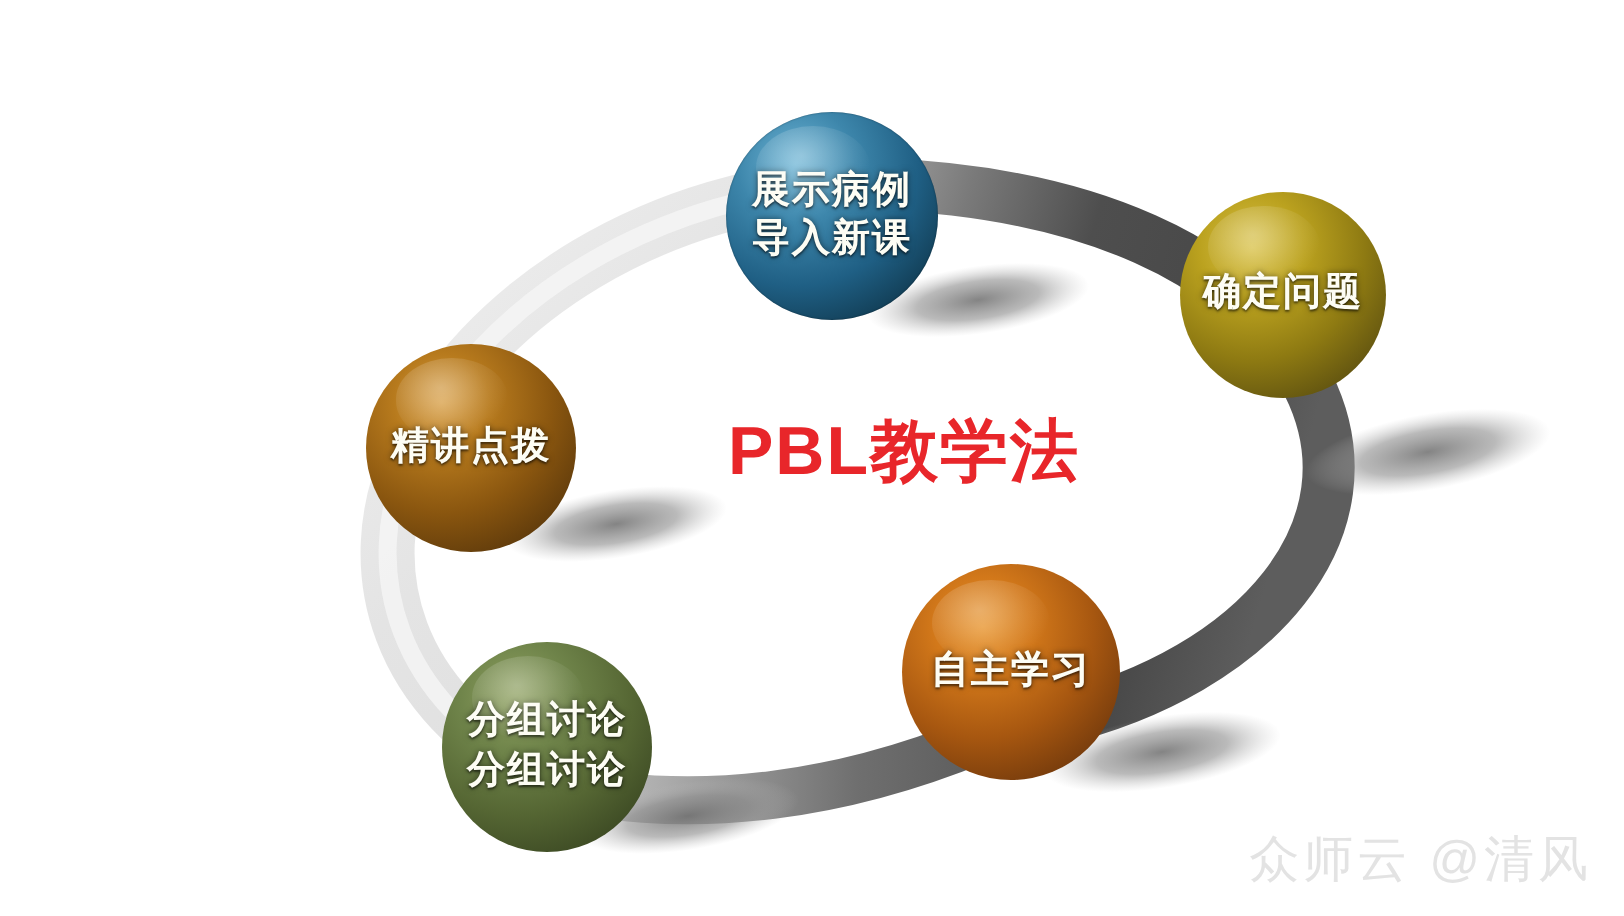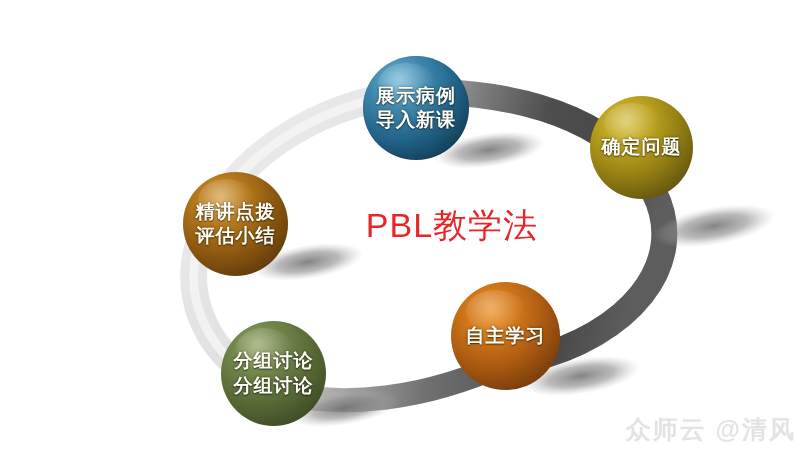--- a/index.html
+++ b/index.html
@@ -87,34 +87,34 @@
       radial-gradient(circle at 35% 26%, #90a262 0%, #6f844a 27%, #556633 57%, #3a4722 85%, #272f16 100%);
   }
 
   #center-title {
     position: absolute;
     left: 352px;
     top: 203px;
     width: 200px;
     text-align: center;
     font-size: 34px;
-    font-weight: 400;
+    font-weight: 700;
     color: #e8262a;
     letter-spacing: 1px;
     white-space: nowrap;
     z-index: 6;
     text-shadow: 0 1px 0 rgba(255,255,255,0.6);
   }
 
   #watermark {
     position: absolute;
     right: 16px;
     bottom: 12px;
     font-size: 25px;
-    font-weight: 700;
+    font-weight: 400;
     color: #e3e3e3;
     letter-spacing: 2px;
     white-space: nowrap;
     z-index: 7;
   }
 </style>
 </head>
 <body>
 
 <div id="stage">
@@ -187,20 +187,19 @@
     <span class="ln">自主学习</span>
   </div>
 
   <div class="node" id="node-green">
     <span class="ln">分组讨论</span>
     <span class="ln">分组讨论</span>
   </div>
 
   <div class="node" id="node-brown">
     <span class="ln">精讲点拨</span>
-    <span class="ln">评估小结</span>
   </div>
 
   <div id="center-title">PBL教学法</div>
 
   <div id="watermark">众师云 @清风</div>
 
 </div>
 
 </body></html>

